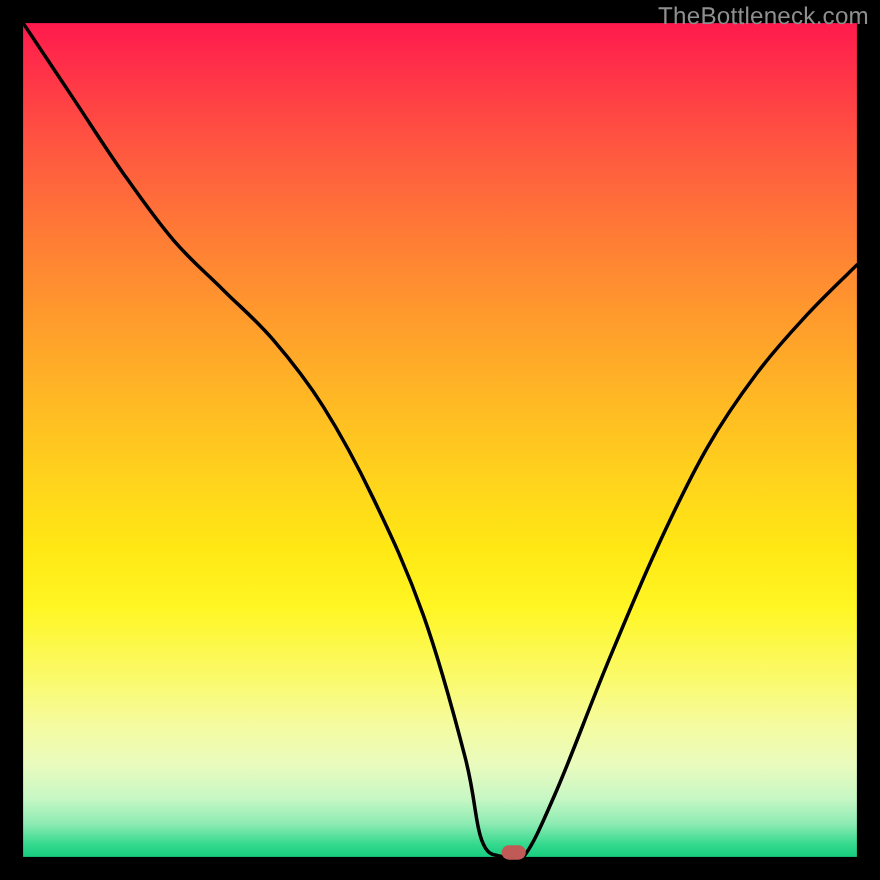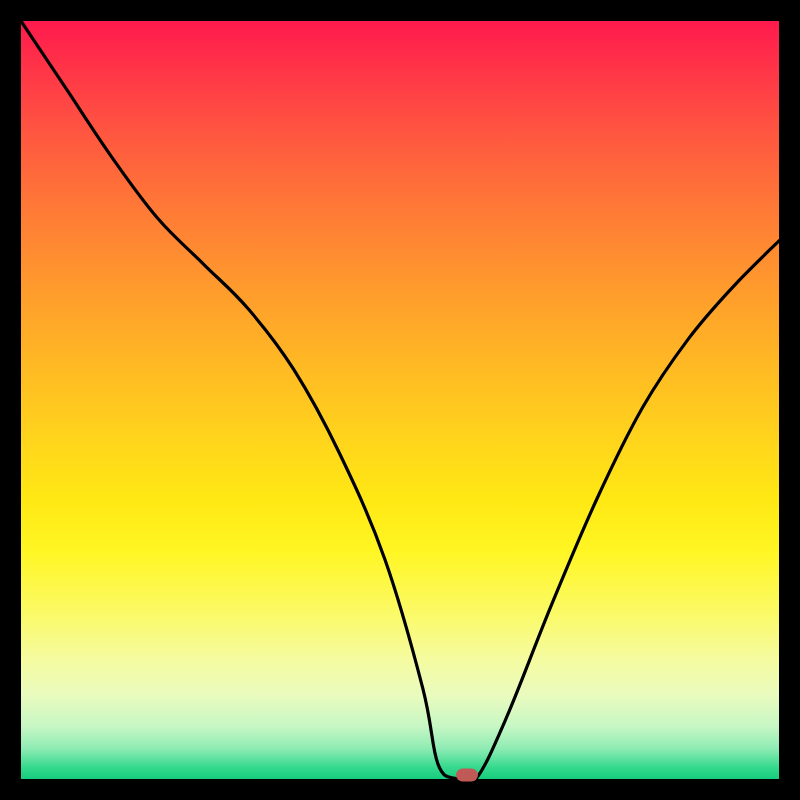--- a/index.html
+++ b/index.html
@@ -73,13 +73,14 @@
 </head>
 <body>
 
 <div class="frame">
   <div class="plot">
     <svg class="curve" viewBox="0 0 758 758" preserveAspectRatio="none">
       <path id="curve-path" d="M 0.00 0.00 C 8.19 12.28, 29.11 43.66, 45.48 68.22 C 61.85 92.78, 74.59 113.25, 90.96 136.44 C 107.33 159.63, 120.07 177.98, 136.44 197.08 C 152.81 216.18, 165.55 226.19, 181.92 242.56 C 198.29 258.93, 211.03 268.94, 227.40 288.04 C 243.77 307.14, 256.51 322.76, 272.88 348.68 C 289.25 374.60, 301.99 397.95, 318.36 432.06 C 334.73 466.17, 348.83 495.88, 363.84 538.18 C 378.85 580.48, 392.19 630.20, 401.74 667.04 C 411.29 703.88, 410.76 726.47, 416.90 742.84 C 423.04 759.21, 429.03 755.27, 435.85 758.00 C 442.67 760.73, 445.93 768.92, 454.80 758.00 C 463.67 747.08, 471.48 728.74, 485.12 697.36 C 498.76 665.98, 514.23 623.23, 530.60 583.66 C 546.97 544.09, 559.71 513.01, 576.08 477.54 C 592.45 442.07, 605.19 415.23, 621.56 386.58 C 637.93 357.93, 650.67 340.19, 667.04 318.36 C 683.41 296.53, 696.15 283.04, 712.52 265.30 C 728.89 247.56, 749.81 228.01, 758.00 219.82" fill="none" stroke="#000" stroke-width="3.2" stroke-linecap="round" stroke-linejoin="round"></path>
     </svg>
     <div class="marker" id="marker" style="left: 445.704px; top: 754.21px; background: rgb(192, 90, 86);"></div>
   </div>
+  <div class="watermark">TheBottleneck.com</div>
 </div>
 
 </body></html>

